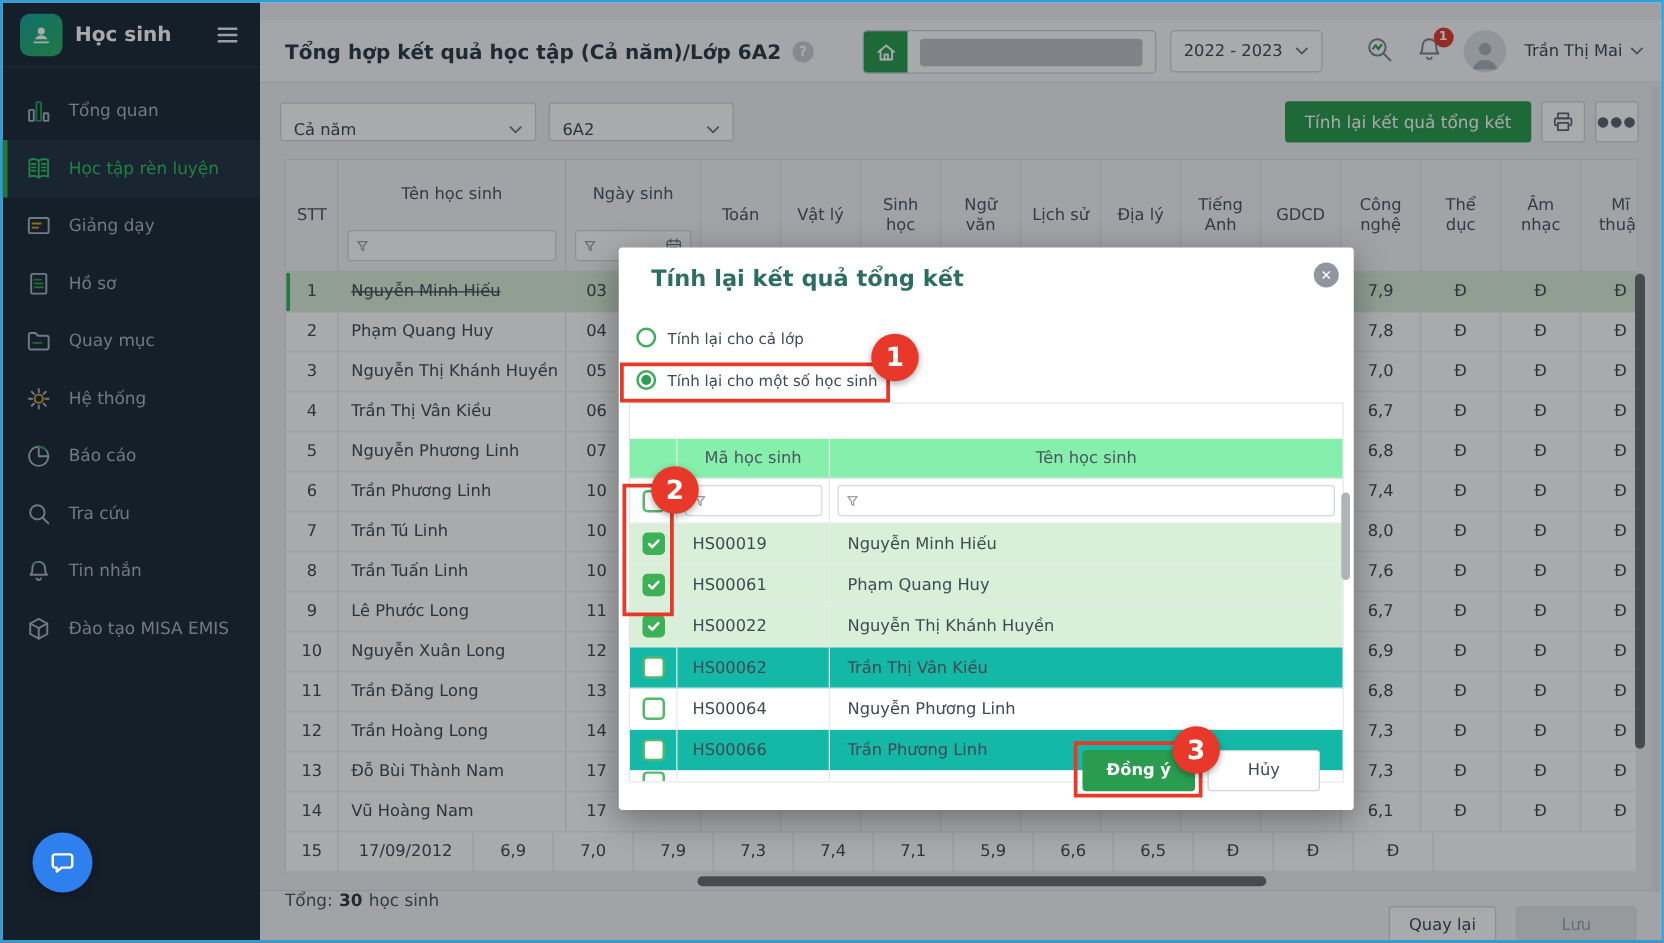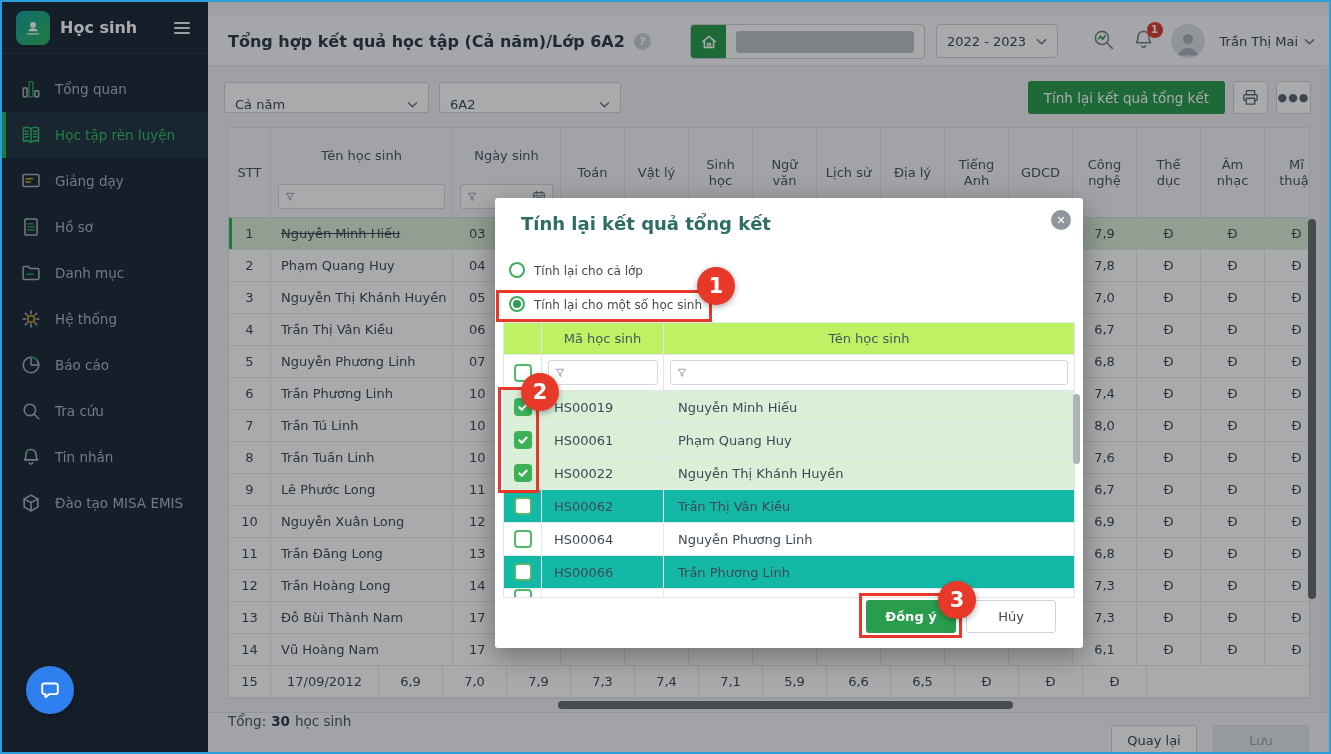--- a/index.html
+++ b/index.html
@@ -44,21 +44,21 @@
   .bell-wrap{ position:relative; }
   .badge{ position:absolute; top:-5px; right:-7px; min-width:16px; height:16px; border-radius:8px; background:#e03c31; color:#fff; font-size:10px; font-weight:bold; display:flex; align-items:center; justify-content:center; padding:0 4px; }
   .avatar{ width:34px; height:34px; border-radius:50%; background:#dcdfe2; overflow:hidden; display:flex; align-items:flex-end; justify-content:center; }
   .avatar svg{ width:30px; height:30px; }
   .user-name{ font-size:13px; color:#3c4956; display:flex; align-items:center; gap:6px; white-space:nowrap; }
 
   
   .select{ position:absolute; background:#fff; border:1px solid #cfd4d9; border-radius:3px; height:31px; display:flex; align-items:flex-end; padding:0 10px; font-size:13px; color:#3c4956; }
   .select .chev{ margin-left:auto; }
   .sel-semester{ left:16px; top:66px; width:205px; }
-  .sel-class{ left:231px; top:66px; width:182px; }
+  .sel-class{ left:231px; top:66px; width:148px; }
   .toolbar-right{ position:absolute; right:18px; top:65px; display:flex; gap:8px; height:33px; }
   .btn-green{ background:var(--accent-green,#2a9c4e); color:#fff; border-radius:3px; font-size:13.5px; padding:0 16px; display:flex; align-items:center; white-space:nowrap; cursor:pointer; }
   .btn-icon{ width:35px; background:#fff; border:1px solid #cfd4d9; border-radius:3px; display:flex; align-items:center; justify-content:center; color:#5a6570; cursor:pointer; }
   .btn-icon svg{ width:19px; height:19px; fill:none; stroke:#5a6570; stroke-width:1.4; stroke-linejoin:round; }
   .dots{ font-size:11px; letter-spacing:1px; color:#5a6570; }
 
   
   .table-wrap{ position:absolute; left:20px; top:111px; width:1082px; height:572px; overflow:hidden; border:1px solid #dfe2e5; background:#fff; }
   .thead{ display:flex; width:1100px; height:90px; background:#f4f5f6; border-bottom:1px solid #d8dcdf; }
   .th{ height:90px; border-right:1px solid #dfe2e5; display:flex; flex-direction:column; align-items:center; justify-content:center; font-size:13px; color:#4a5560; text-align:center; line-height:1.25; flex:none; padding:0 7px; }
@@ -93,21 +93,21 @@
   .modal{ position:absolute; left:493px; top:196px; width:588px; height:450px; background:#fff; border-radius:3px; z-index:50; box-shadow:0 8px 28px rgba(0,0,0,.35); }
   .modal-close{ position:absolute; right:12px; top:12px; width:20px; height:20px; border-radius:50%; background:#8f969d; color:#fff; font-size:11px; font-weight:bold; display:flex; align-items:center; justify-content:center; cursor:pointer; }
   .modal-title{ position:absolute; left:26px; top:15px; font-size:18px; font-weight:bold; color:var(--modal-title,#2d6e64); white-space:nowrap; }
   .radio-row{ position:absolute; left:14px; display:flex; align-items:flex-end; gap:9px; height:24px; cursor:pointer; }
   .radio-all{ top:56px; } .radio-some{ top:90px; }
   .radio{ width:16px; height:16px; border-radius:50%; border:2px solid #3fae5c; background:#fff; position:relative; flex:none; }
   .radio.sel::after{ content:""; position:absolute; inset:2px; border-radius:50%; background:#2f9e52; }
   .radio-label{ font-size:12px; color:#3f4a54; white-space:nowrap; }
 
   .mtable{ position:absolute; left:8px; top:124px; width:572px; border:1px solid #e3e6e9; background:#fff; }
-  .mhead{ display:flex; height:32px; background:#bef264; border-bottom:1px solid #e3e6e9; }
+  .mhead{ display:flex; height:32px; background:#86efac; border-bottom:1px solid #e3e6e9;margin-top:28px; }
   .mth{ display:flex; align-items:center; justify-content:center; font-size:13px; color:#4a5560; border-right:1px solid #e3e6e9; flex:none; }
   .mc0{ width:38px; } .mc1{ width:122px; } .mc2{ width:410px; border-right:none !important; }
   .mfilter{ display:flex; height:36px; border-bottom:1px solid #e3e6e9; align-items:center; }
   .mfcell{ display:flex; align-items:center; justify-content:center; border-right:1px solid #e3e6e9; height:100%; flex:none; }
   .filter-input{ height:25px; background:#fff; border:1px solid #d4d8dc; border-radius:3px; display:flex; align-items:center; padding:0 6px; }
   .filter-input svg{ width:10px; height:10px; fill:none; stroke:#9aa2ab; stroke-width:1.2; stroke-linejoin:round; }
   .mrow{ display:flex; height:33px; border-bottom:1px solid #e6e9ec; background:#fff; }
   .mrow.alt{ background:#14b8a6; }
   .mrow.checked{ background:var(--highlight-green,#d9efd8); }
   .mcell{ display:flex; align-items:center; font-size:13px; color:#3f4a54; border-right:1px solid #e6e9ec; height:100%; flex:none; overflow:hidden; white-space:nowrap; }
@@ -185,21 +185,21 @@
               <path d="M7 9.8h6" class="accG"></path>
               <path d="M7 12.6h6" class="accG"></path>
             </svg></span>
           <span class="side-label">Hồ sơ</span>
         </div>
         <div class="side-item">
           <span class="side-icon"><svg viewBox="0 0 20 20">
               <path d="M2.8 5.5c0-.8.6-1.5 1.4-1.5h3.4l1.8 2h6.4c.8 0 1.4.7 1.4 1.5v7c0 .8-.6 1.5-1.4 1.5H4.2c-.8 0-1.4-.7-1.4-1.5z"></path>
               <path d="M6 11.2h6" class="accG"></path>
             </svg></span>
-          <span class="side-label">Danh mục</span>
+          <span class="side-label">Quay mục</span>
         </div>
         <div class="side-item">
           <span class="side-icon"><svg viewBox="0 0 20 20">
               <circle cx="10" cy="10" r="3" class="accY"></circle>
               <path d="M10 2.8v2.4M10 14.8v2.4M2.8 10h2.4M14.8 10h2.4M4.9 4.9l1.7 1.7M13.4 13.4l1.7 1.7M15.1 4.9l-1.7 1.7M6.6 13.4l-1.7 1.7"></path>
             </svg></span>
           <span class="side-label">Hệ thống</span>
         </div>
         <div class="side-item">
           <span class="side-icon"><svg viewBox="0 0 20 20">

